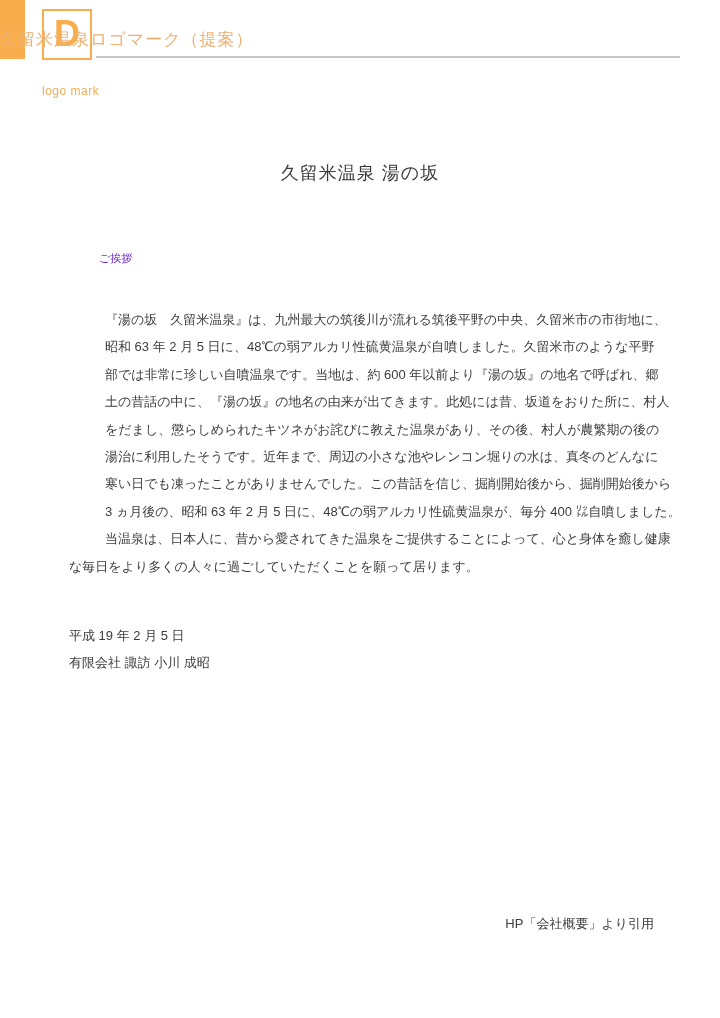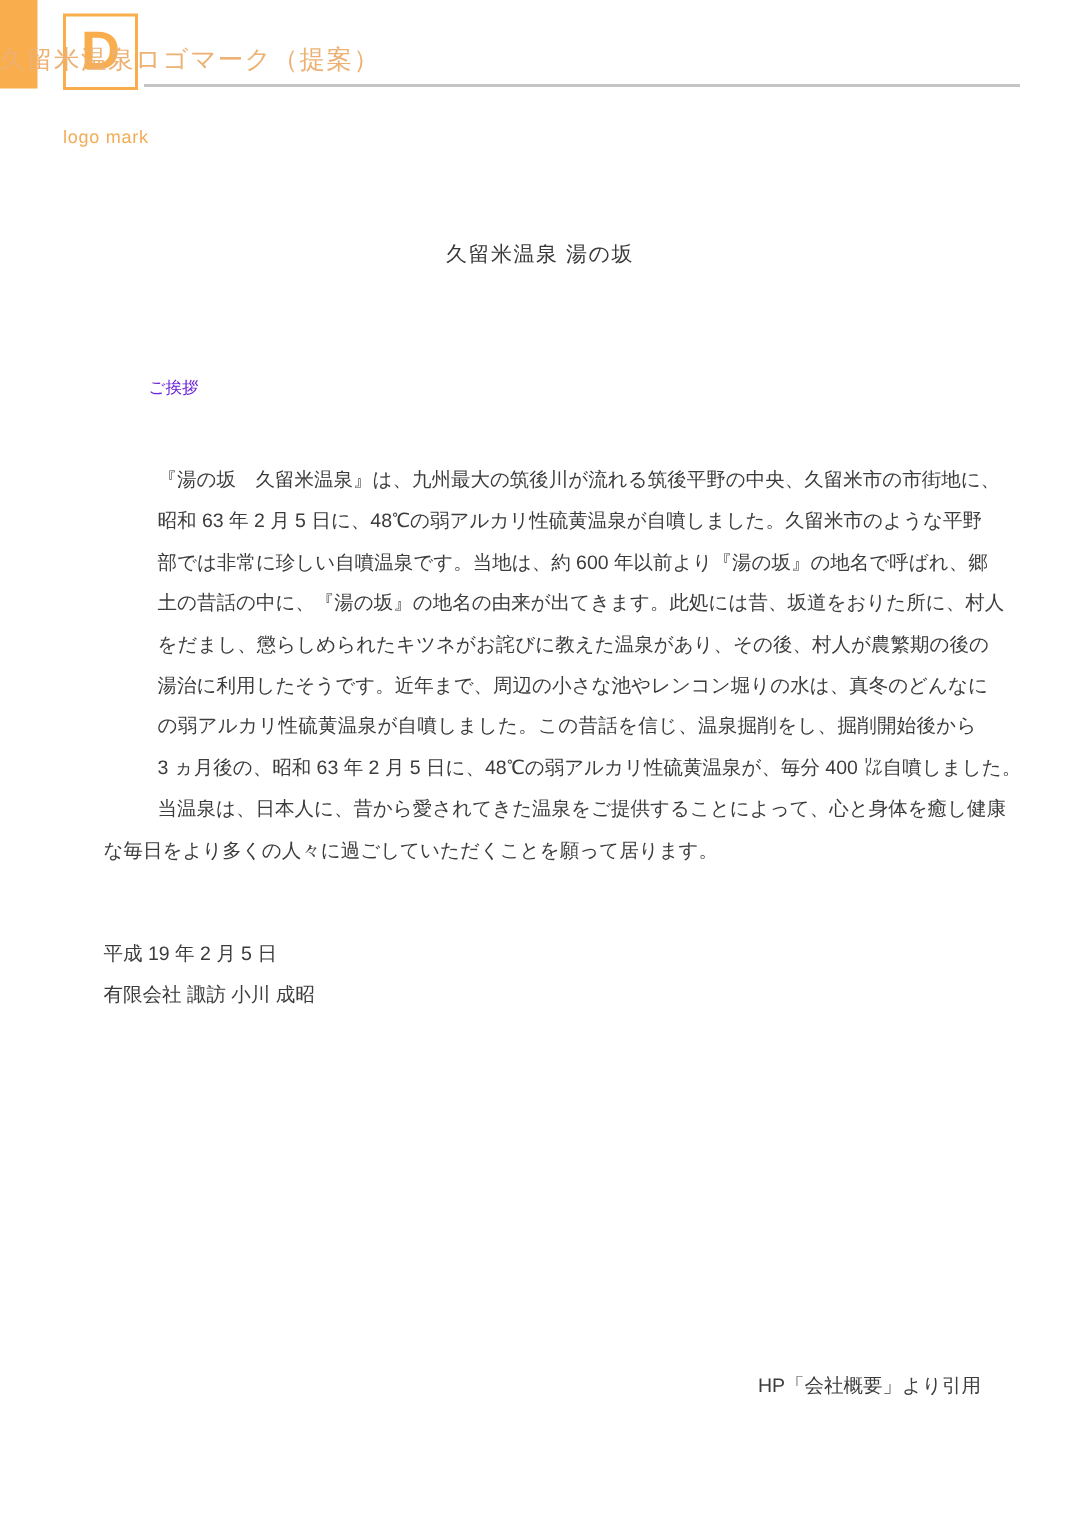--- a/index.html
+++ b/index.html
@@ -76,21 +76,21 @@
     background: #c5c5c5;
   }
 
   
   .doc-title {
     position: absolute;
     left: 0;
     top: 161px;
     width: 720px;
     text-align: center;
-    font-size: 14px;
+    font-size: 18px;
     font-weight: 500;
     letter-spacing: 1px;
     color: #3a3a3a;
     white-space: nowrap;
   }
   .greeting {
     position: absolute;
     left: 99px;
     top: 251px;
     font-size: 11px;
@@ -152,21 +152,21 @@
 
   <div class="greeting">ご挨拶</div>
 
   <div class="paragraph">
     <div class="line just">『湯の坂　久留米温泉』は、九州最大の筑後川が流れる筑後平野の中央、久留米市の市街地に、</div>
     <div class="line just">昭和 63 年 2 月 5 日に、48℃の弱アルカリ性硫黄温泉が自噴しました。久留米市のような平野</div>
     <div class="line just">部では非常に珍しい自噴温泉です。当地は、約 600 年以前より『湯の坂』の地名で呼ばれ、郷</div>
     <div class="line just">土の昔話の中に、『湯の坂』の地名の由来が出てきます。此処には昔、坂道をおりた所に、村人</div>
     <div class="line just">をだまし、懲らしめられたキツネがお詫びに教えた温泉があり、その後、村人が農繁期の後の</div>
     <div class="line just">湯治に利用したそうです。近年まで、周辺の小さな池やレンコン堀りの水は、真冬のどんなに</div>
-    <div class="line just">の弱アルカリ性硫黄温泉が自噴しました。この昔話を信じ、温泉掘削をし、掘削開始後から</div>
+    <div class="line just">寒い日でも凍ったことがありませんでした。この昔話を信じ、掘削開始後から、掘削開始後から</div>
     <div class="line just">3 ヵ月後の、昭和 63 年 2 月 5 日に、48℃の弱アルカリ性硫黄温泉が、毎分 400 ㍑自噴しました。</div>
     <div class="line just">当温泉は、日本人に、昔から愛されてきた温泉をご提供することによって、心と身体を癒し健康</div>
     <div class="line">な毎日をより多くの人々に過ごしていただくことを願って居ります。</div>
   </div>
 
   <div class="date-block">
     <div>平成 19 年 2 月 5 日</div>
     <div>有限会社 諏訪 小川 成昭</div>
   </div>
 

